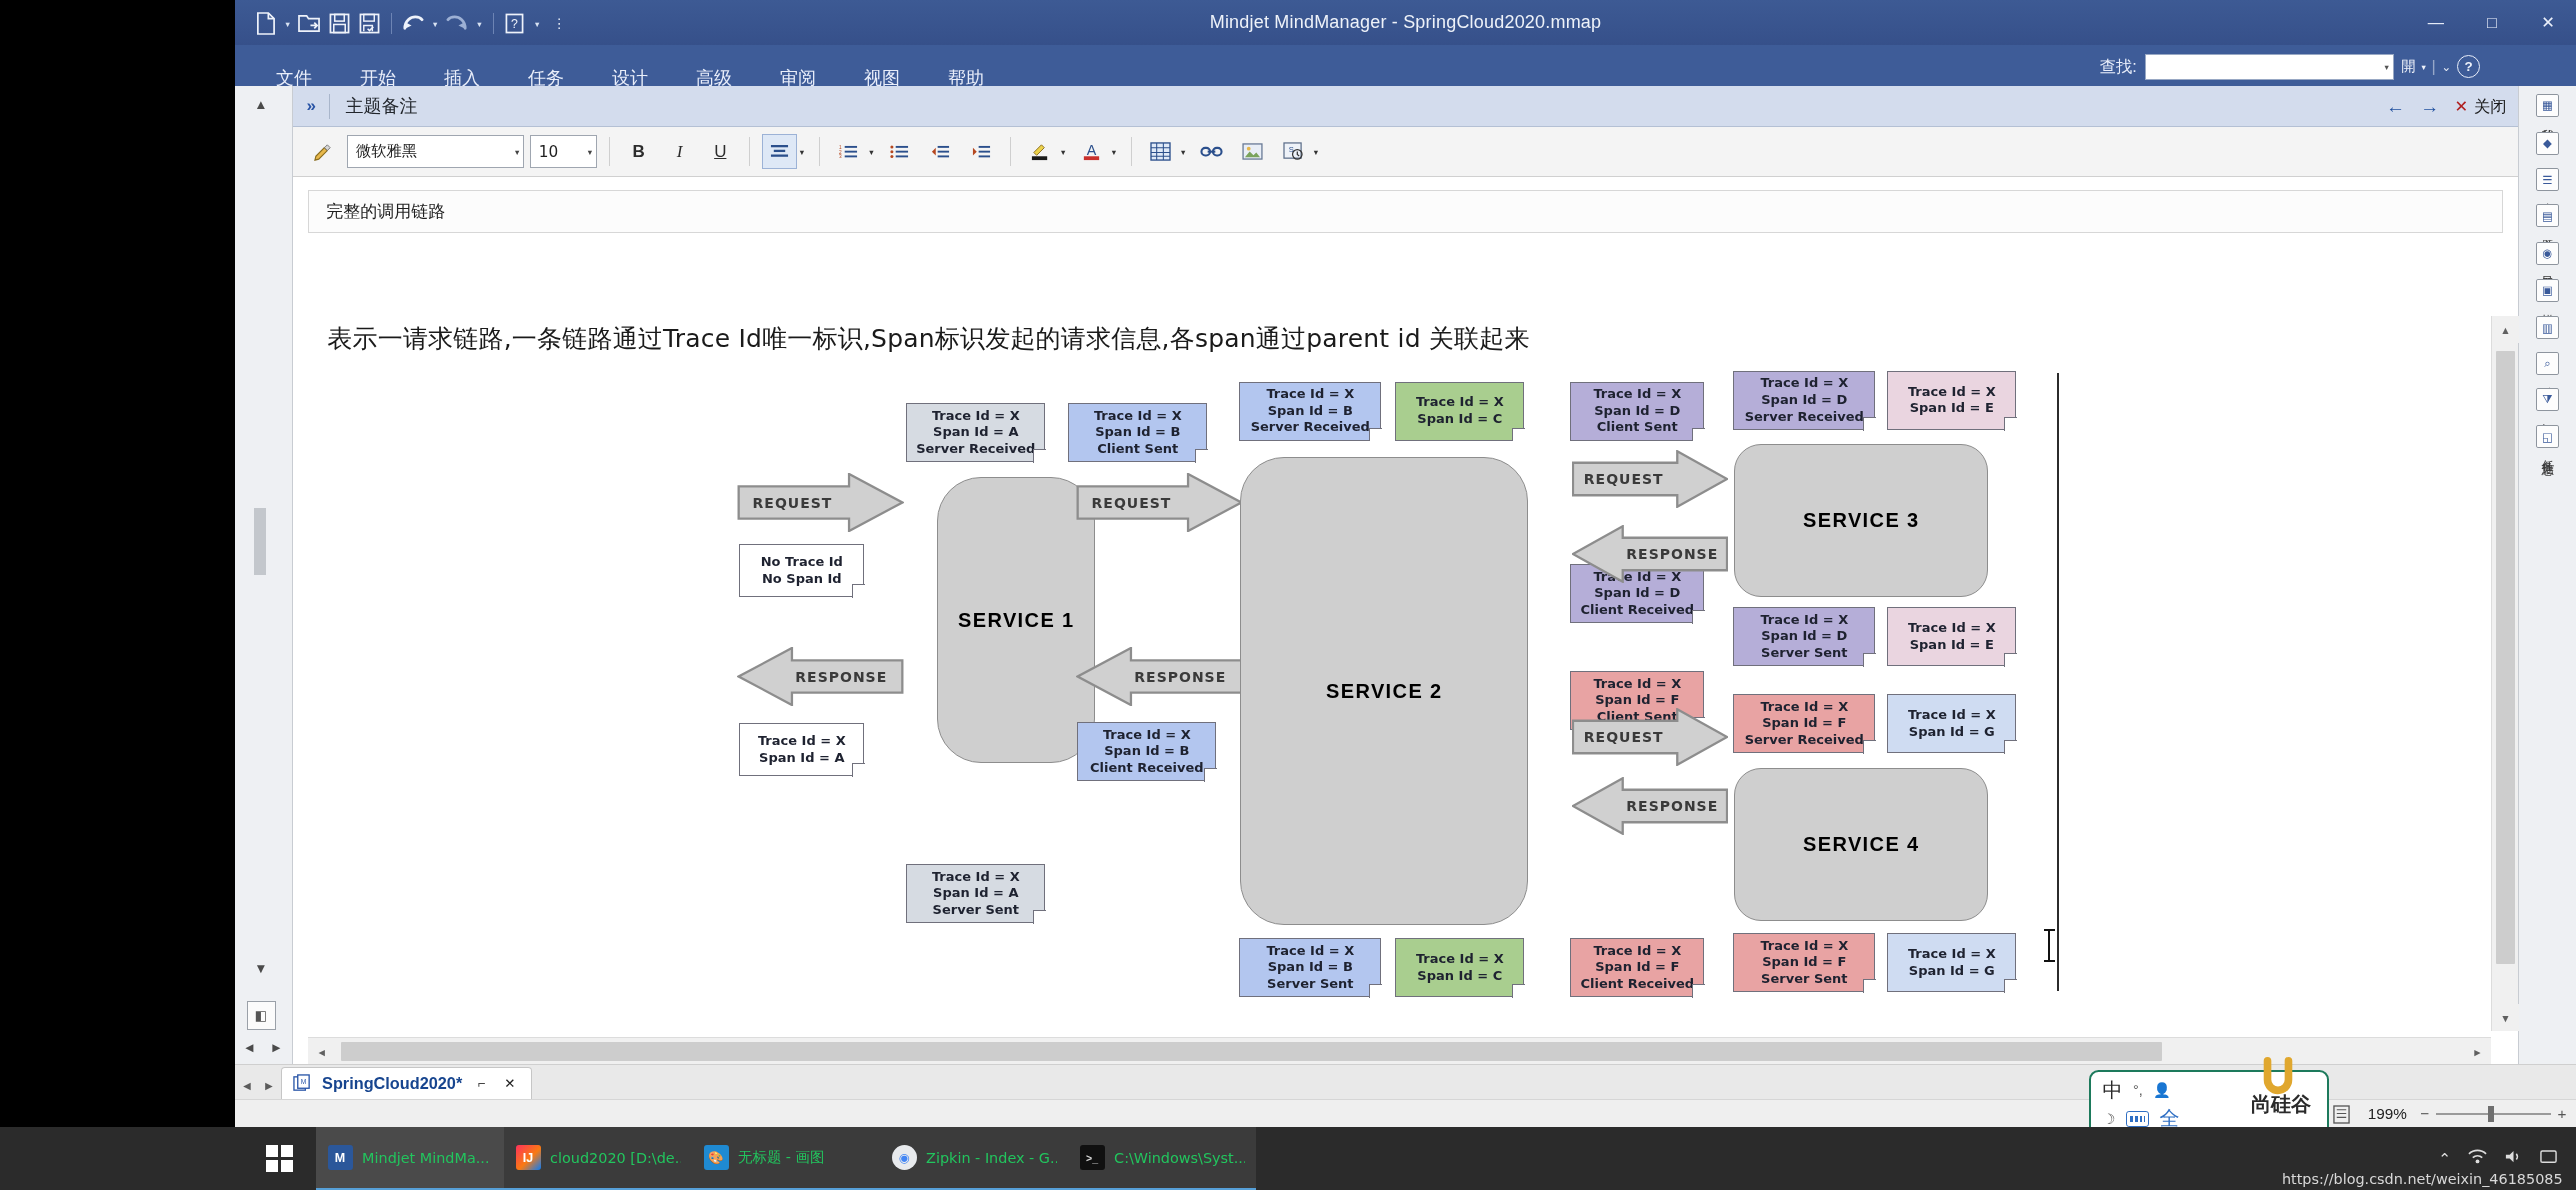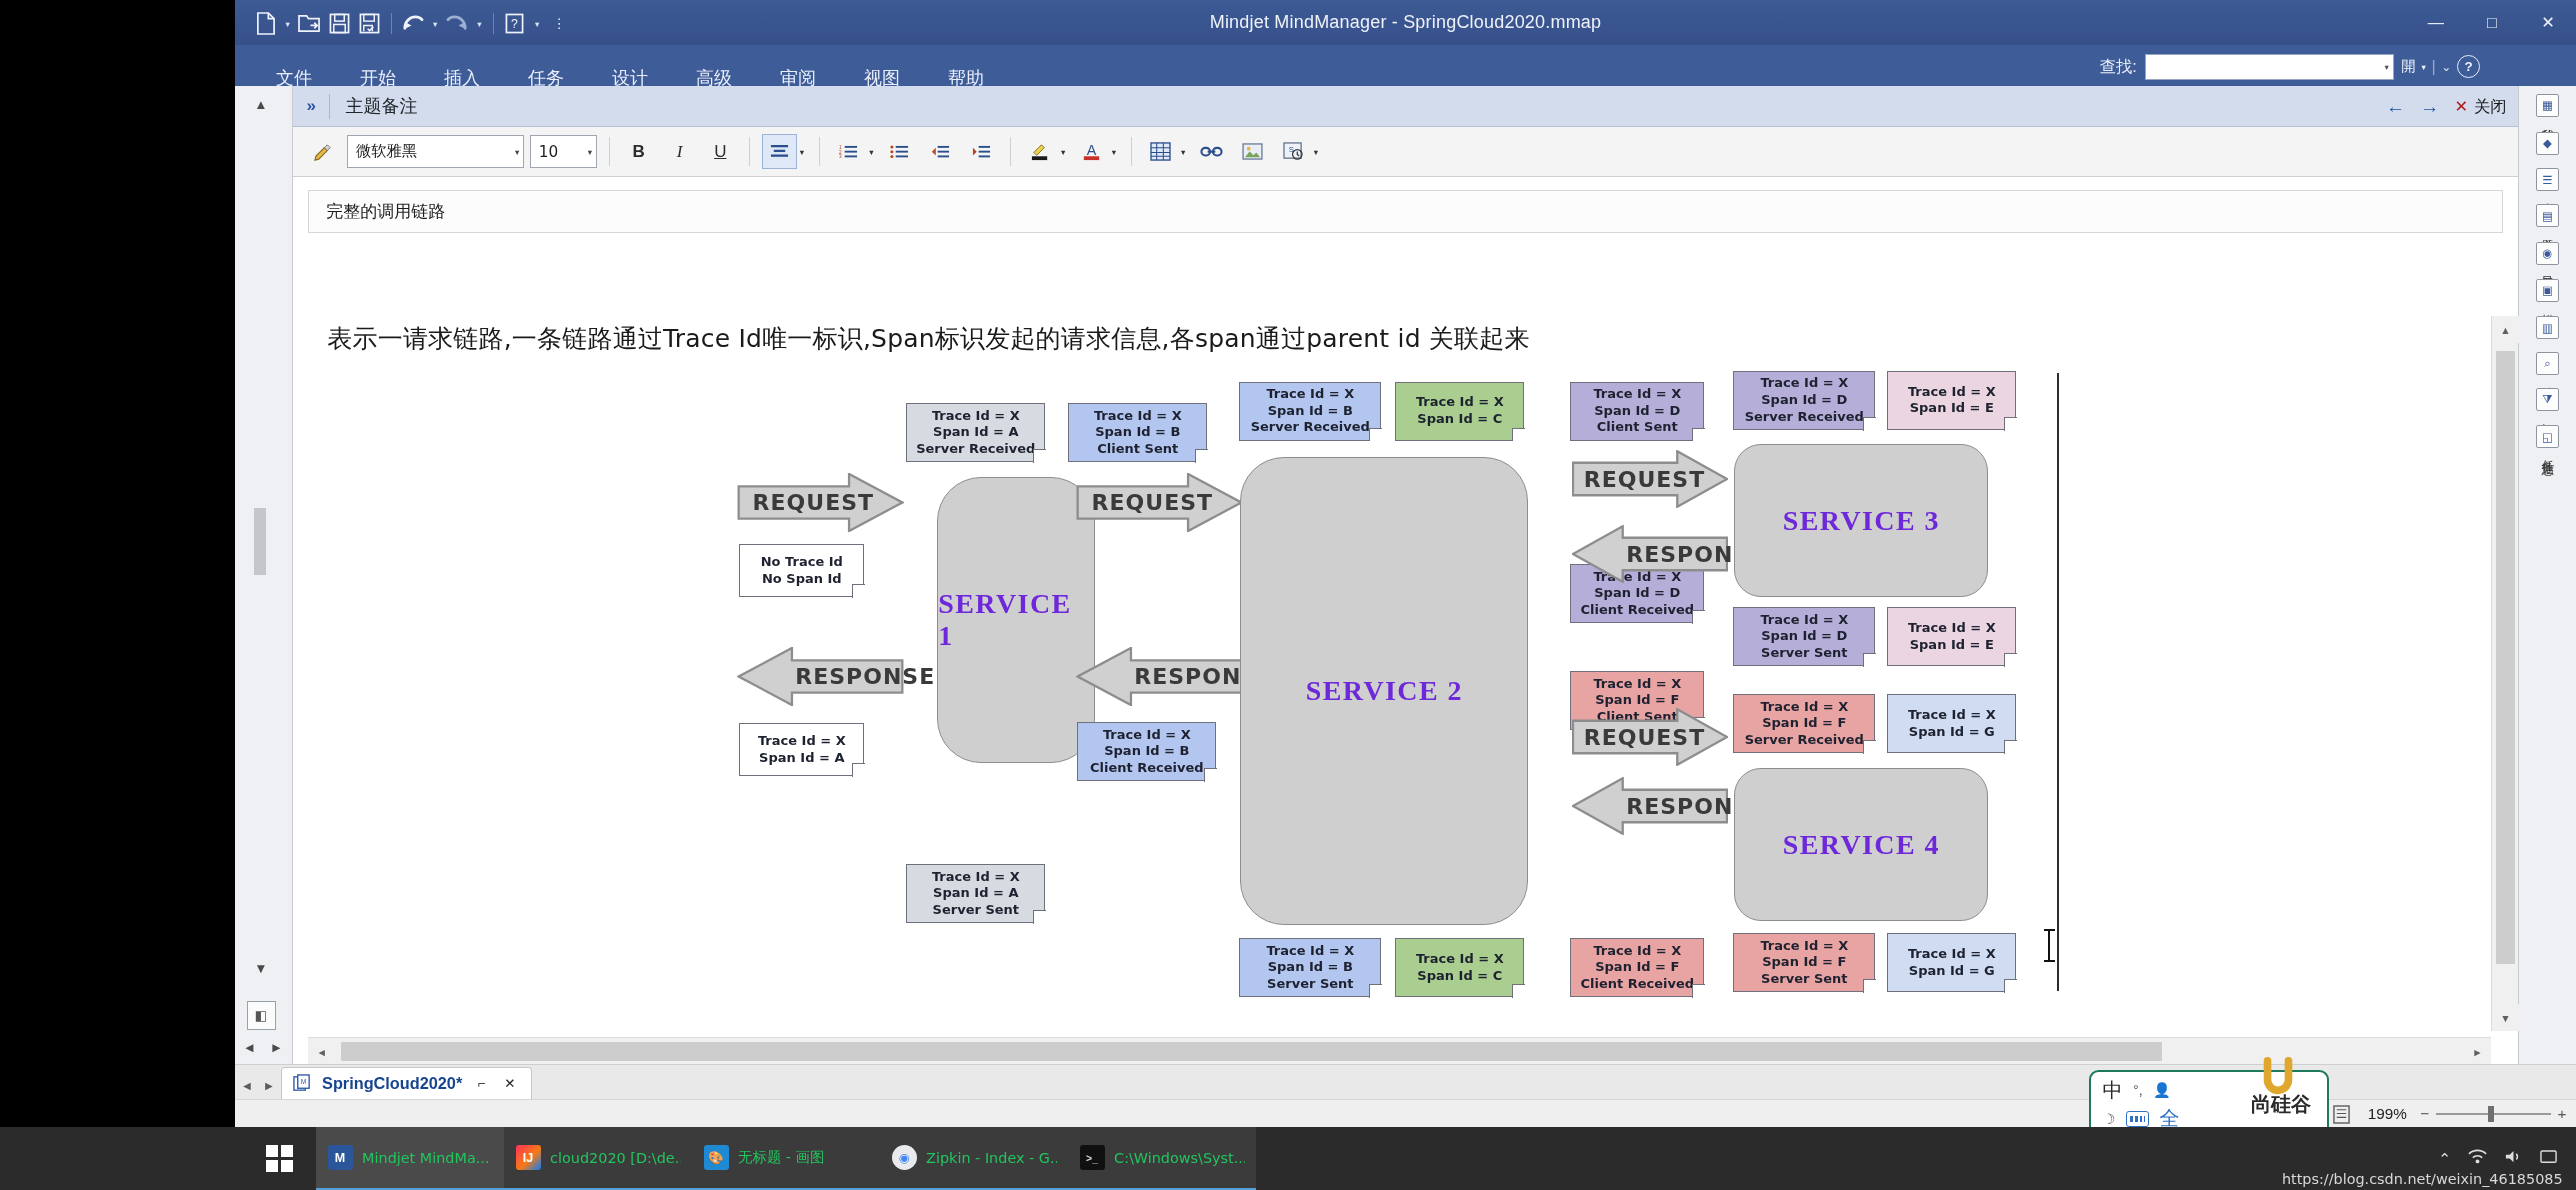--- a/index.html
+++ b/index.html
@@ -129,21 +129,21 @@
              border-top:1px solid #dcdcdc; }
   .sb-arrow { width:27px;height:27px;display:flex;align-items:center;justify-content:center;
               font-size:10.5px;color:#606060;background:#f0f0f0;}
   .sb-thumb { position:absolute; background:#cdcdcd; border-radius:1px;}
 
   
   .diagram { position:absolute; left:316px; top:53px; width:1572px; height:652px; }
   .svc {
     position:absolute; background:#cfcfcf; border:1.9px solid #8d8d8d; border-radius:27px;
     display:flex; align-items:center; justify-content:center;
-    font-size:28px; color:#6d28d9; letter-spacing:1.4px; font-weight:bold;font-family:Liberation Serif, serif;
+    font-size:20px; color:#000000; letter-spacing:1.4px; font-weight:bold;
   }
   .svc.tall { border-radius:44px; }
   .span-box {
     position:absolute; border:1.9px solid #70707c; font-size:13px; line-height:1.28;
     color:#1e2230; text-align:center; display:flex; flex-direction:column;
     align-items:center; justify-content:center; font-weight:bold;
     font-family:"DejaVu Sans","Liberation Sans",sans-serif;
   }
   .span-box::after {
     content:""; position:absolute; right:-1.9px; bottom:-1.9px; width:12.5px; height:12.5px;
@@ -155,21 +155,21 @@
   .span-box.c-white  { background:#ffffff; }
   .span-box.c-blue   { background:#b3c6ef; }
   .span-box.c-green  { background:#a9ce8f; }
   .span-box.c-purple { background:#b5aed8; }
   .span-box.c-pink   { background:#ead5e0; }
   .span-box.c-red    { background:#e8a3a3; }
   .span-box.c-ltblue { background:#cfdcf2; }
 
   .arrow { position:absolute; display:flex; align-items:center; }
   .arrow .atxt {
-    font-size:22px; font-weight:bold; color:#3a3a3a; letter-spacing:1px;
+    font-size:14px; font-weight:bold; color:#3a3a3a; letter-spacing:1px;
     font-family:"DejaVu Sans","Liberation Sans",sans-serif;
   }
   .arrow svg { position:absolute; left:0; top:0; }
 
   .vline { position:absolute; background:#2b2b2b; width:1.9px; }
 
   
   .caret-ibeam { position:absolute; width:1.9px; height:33px; background:#111; }
   .caret-ibeam::before, .caret-ibeam::after{
     content:""; position:absolute; left:-4.8px; width:11.5px; height:1.9px; background:#111;

